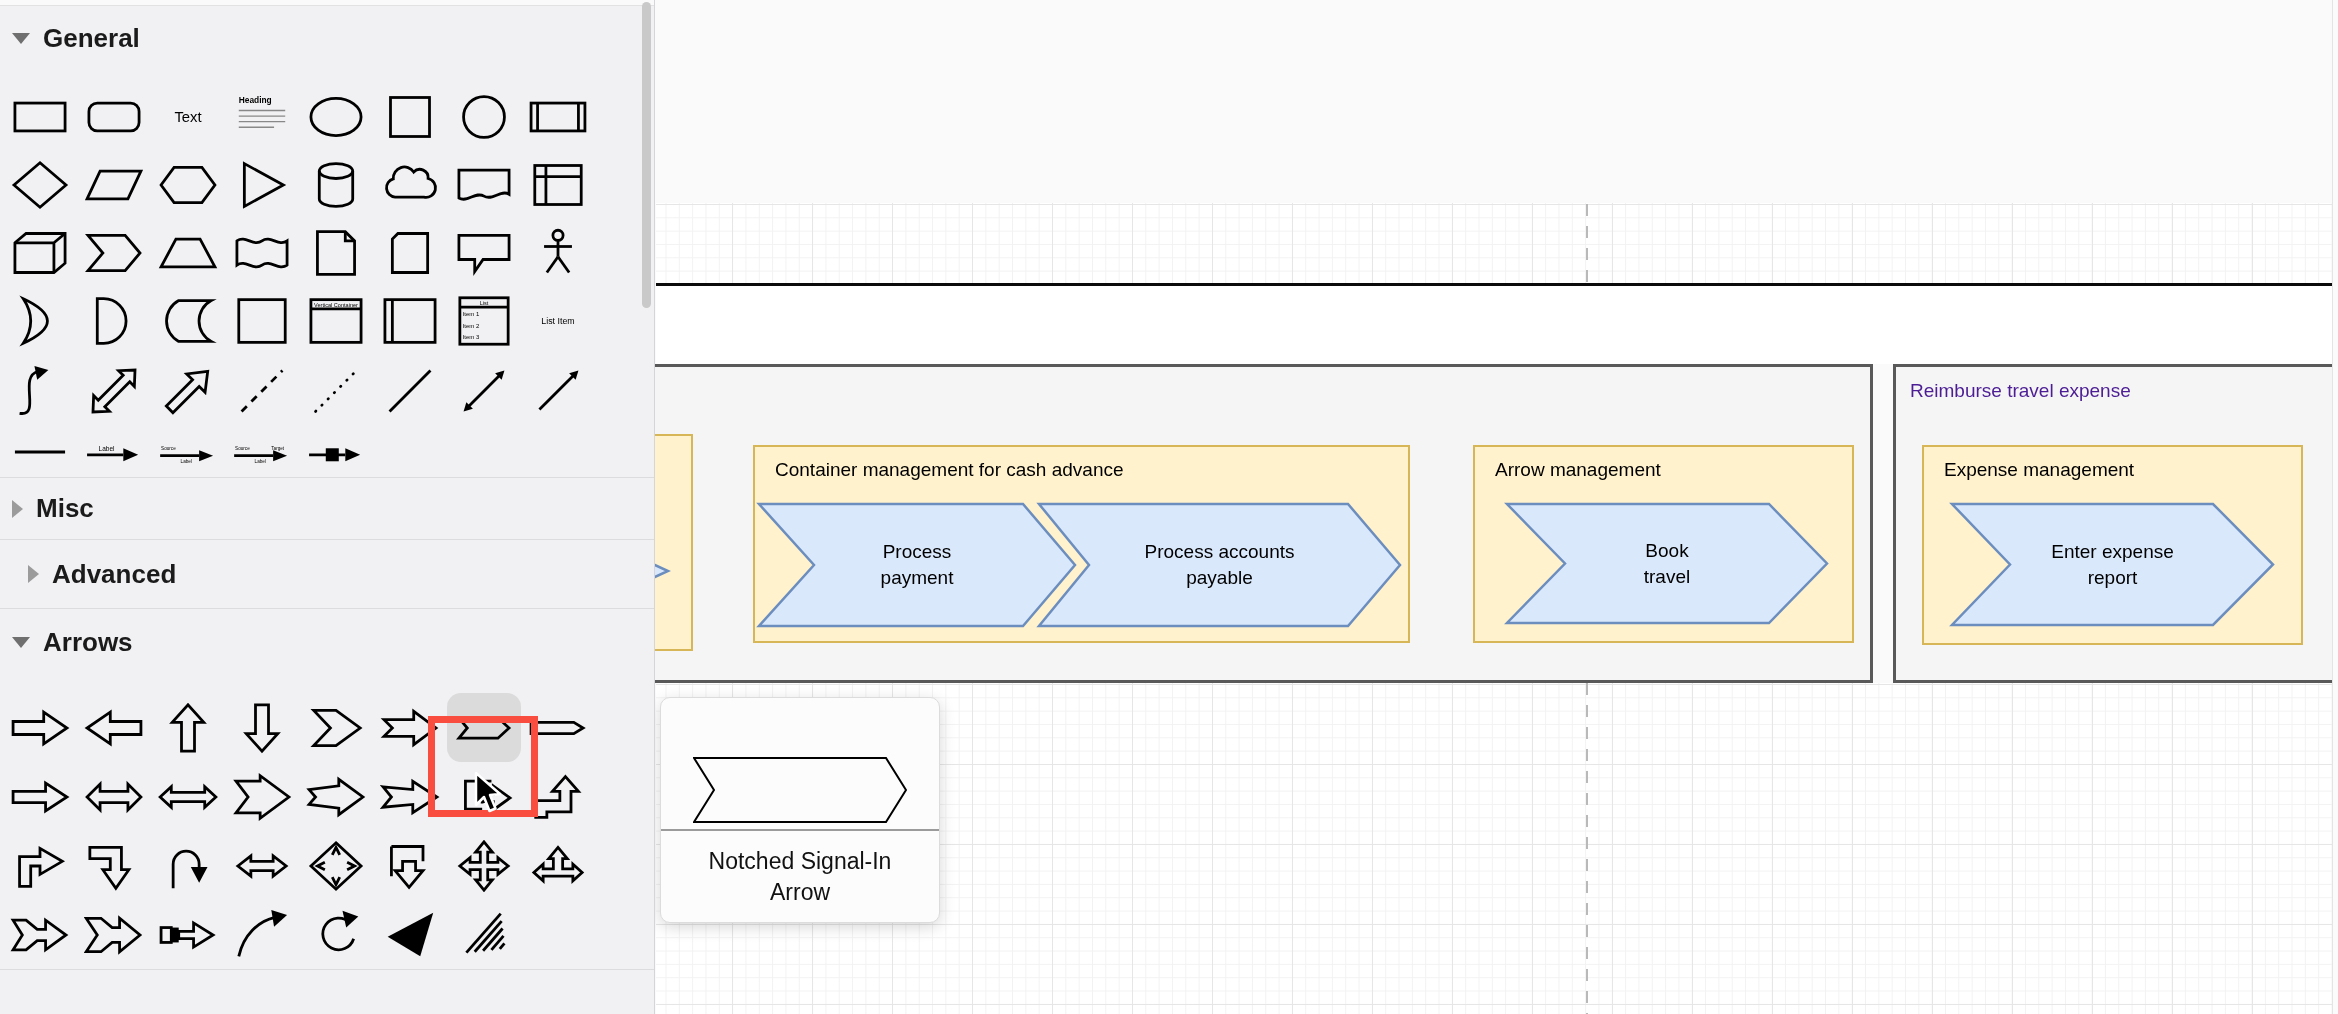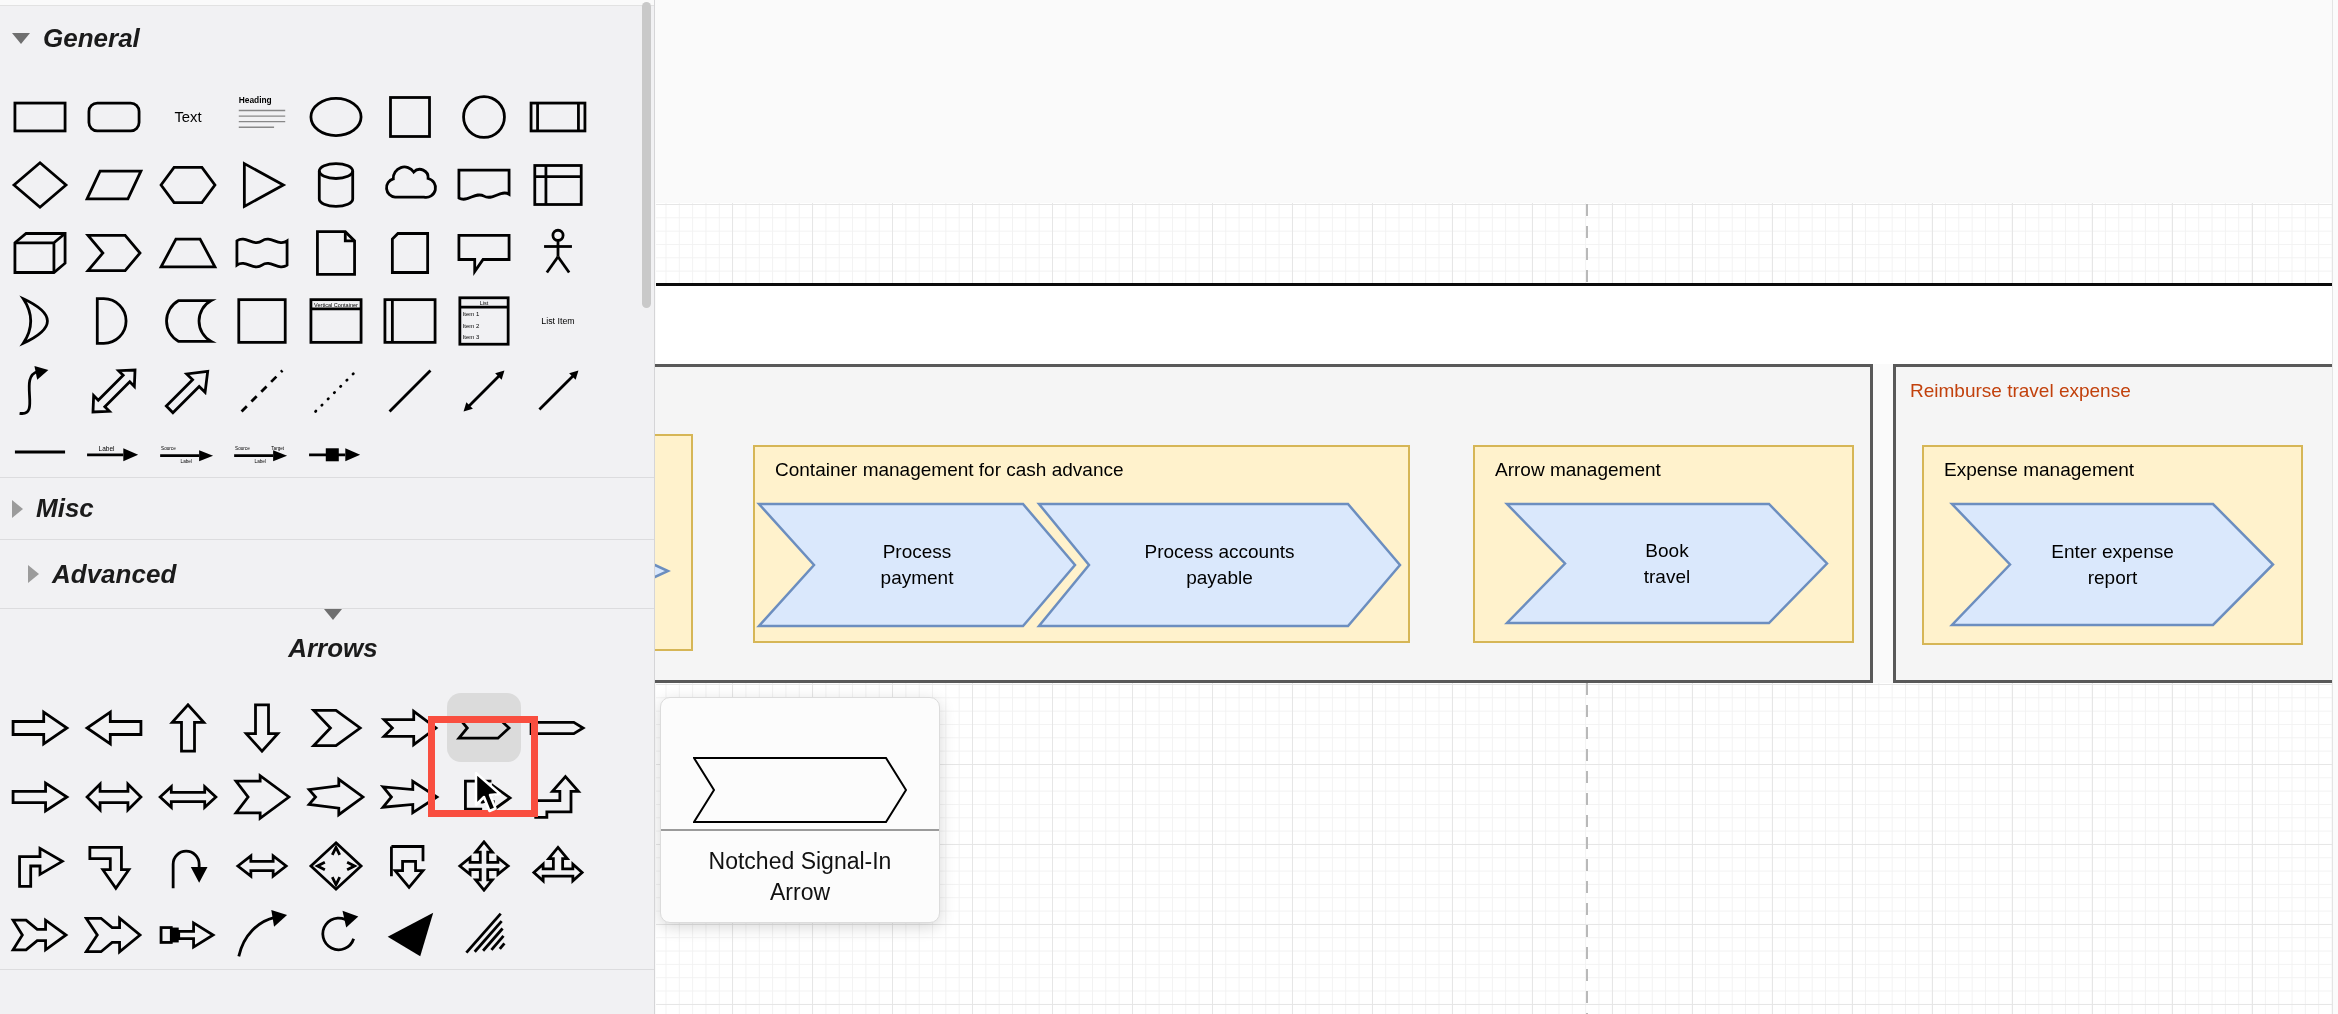--- a/index.html
+++ b/index.html
@@ -25,21 +25,21 @@
   #gridband-top{top:203px;height:80px;}
   #gridband-bottom{top:683px;height:331px;}
   .pagebreak{left:1586px;width:2px;background-image:linear-gradient(to bottom,var(--page-break) 0 12px,transparent 12px 22px);background-size:2px 22px;}
   #pagebreak-top{top:204px;height:79px;}
   #pagebreak-bottom{top:683px;height:331px;}
   #black-rule{left:656px;top:283px;width:1676px;height:3px;background:#0B0B0B;}
   #white-band{left:656px;top:286px;width:1676px;height:78px;background:#FFFFFF;}
   .pool{background:var(--pf);border:3px solid var(--ps);box-sizing:border-box;}
   #pool-1{left:598px;top:364px;width:1275px;height:319px;}
   #pool-2{left:1893px;top:364px;width:465px;height:319px;}
-  .pool-label{position:absolute;left:14px;top:13px;font-size:19px;color:#c2410c;white-space:nowrap;}
+  .pool-label{position:absolute;left:14px;top:13px;font-size:19px;color:#4c1d95;white-space:nowrap;}
   .group{background:var(--yf);border:2.5px solid var(--ys);box-sizing:border-box;}
   #group-partial{left:608px;top:434px;width:85px;height:217px;}
   #group-payables{left:753px;top:445px;width:657px;height:198px;}
   #group-travel{left:1473px;top:445px;width:381px;height:198px;}
   #group-expense{left:1922px;top:445px;width:381px;height:200px;}
   .grp-title{position:absolute;left:20px;top:12px;font-size:19px;color:#000;white-space:nowrap;}
   .chev{position:absolute;}
   .chev svg{position:absolute;left:0;top:0;overflow:visible;}
   .chev-label{
     position:absolute;inset:0;display:flex;align-items:center;justify-content:center;
@@ -59,21 +59,21 @@
   .tt-label{
     flex:1;display:flex;align-items:center;justify-content:center;text-align:center;
     font-size:23px;line-height:31px;color:#111;padding:0 28px;
   }
   
   #sidebar{
     left:0;top:0;width:655px;height:1014px;background:#F1F1F3;
     border-right:1px solid #D5D5D7;box-sizing:border-box;z-index:50;overflow:hidden;
   }
   #sidebar .top-strip{height:5px;background:#FAFAFA;border-bottom:1px solid #E2E2E2;}
-  .hdr{display:flex;align-items:center;padding-left:12px;gap:13px;font-style:italic;}
+  .hdr{display:flex;align-items:center;padding-left:12px;gap:13px;}
   .hdr-title{font-size:26px;font-weight:bold;color:#1B1B1B;}
   .caret{width:0;height:0;display:inline-block;}
   .caret.down{border-left:9px solid transparent;border-right:9px solid transparent;border-top:11px solid #6F6F6F;}
   .caret.right{border-top:9px solid transparent;border-bottom:9px solid transparent;border-left:11px solid #9B9B9B;}
   .sb-divider{height:1px;background:#DCDCDE;}
   .shape-grid{display:grid;grid-template-columns:repeat(8,74px);padding-left:3px;box-sizing:border-box;}
   .cell{display:flex;align-items:center;justify-content:center;}
   .cell svg{width:60px;height:52px;}
   .cell.hl{background:#DBDBDB;border-radius:14px;}
   svg.icon *{stroke:#000;fill:none;stroke-width:3px;stroke-miterlimit:10;}
@@ -445,21 +445,21 @@
       <div class="hdr" style="height: 61px;">
         <span class="caret right"></span>
         <span class="hdr-title">Misc</span>
       </div>
       <div class="sb-divider"></div>
       <div class="hdr" style="height: 68px; margin-left: 16px;">
         <span class="caret right"></span>
         <span class="hdr-title">Advanced</span>
       </div>
       <div class="sb-divider"></div>
-      <div class="hdr" style="height: 67px; flex-direction: column;">
+      <div class="hdr" style="height: 67px;">
         <span class="caret down"></span>
         <span class="hdr-title">Arrows</span>
       </div>
       <div class="shape-grid" style="grid-template-rows: 69px 69px 69px 69px; padding-top: 17px;">
         <div class="cell">
           <svg class="icon" viewBox="0 0 64 56">
             <polygon points="3,21 36,21 36,11 61,28 36,45 36,35 3,35"></polygon>
           </svg>
         </div>
         <div class="cell">

